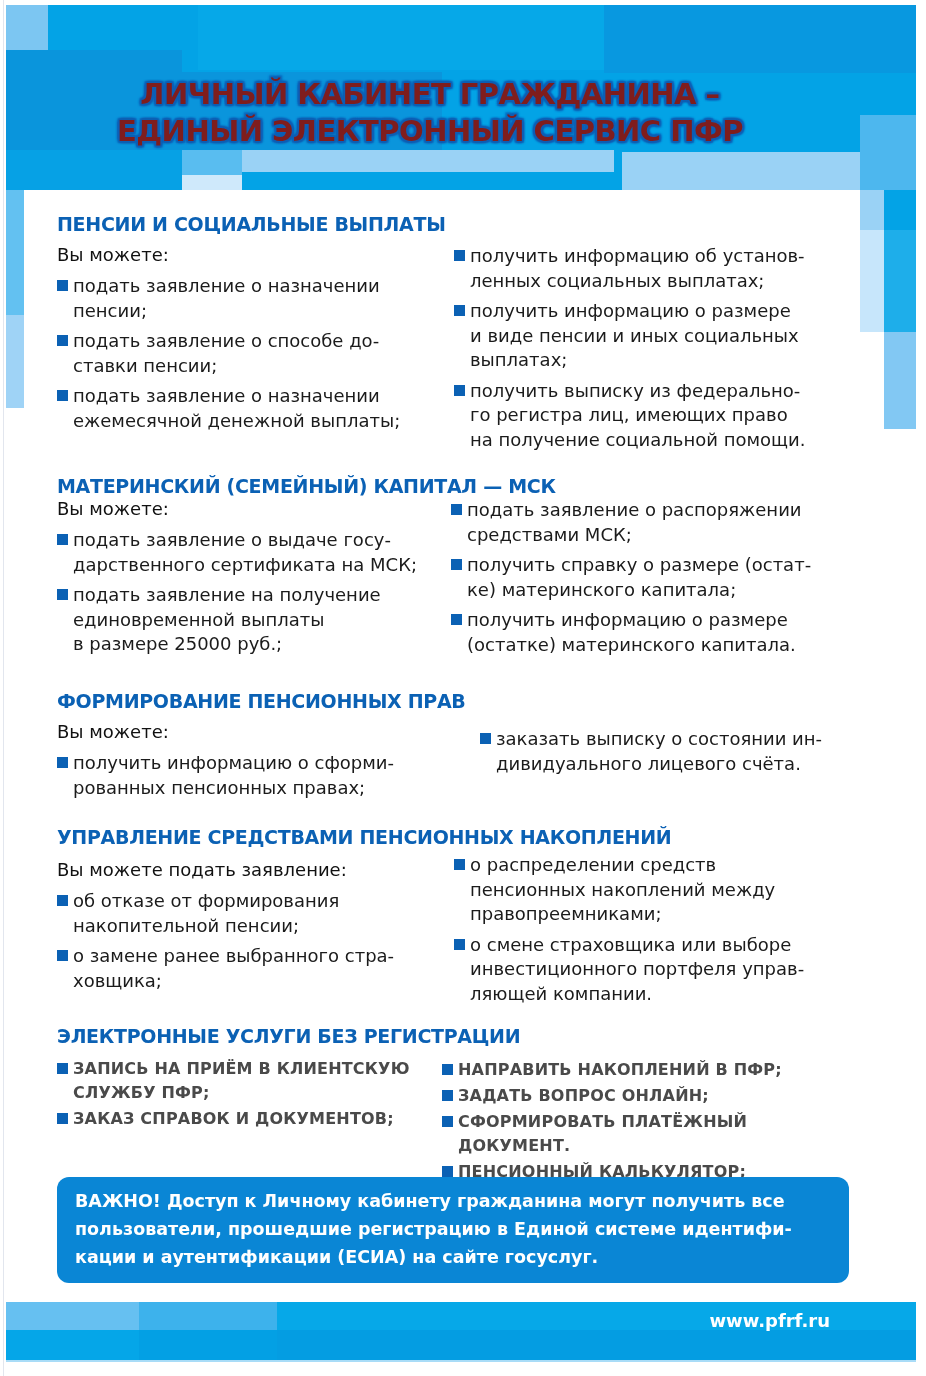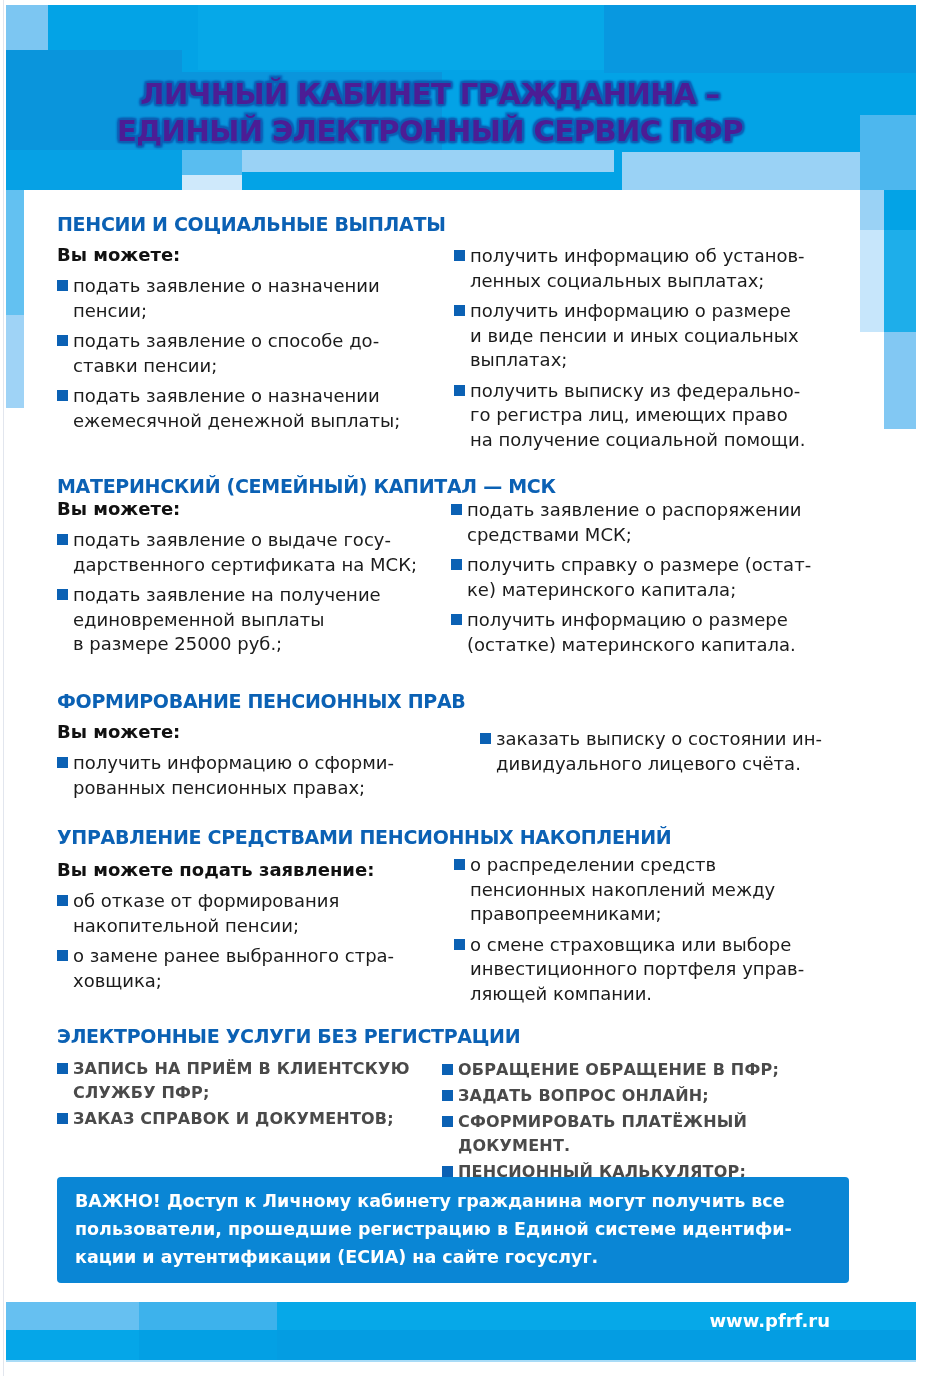--- a/index.html
+++ b/index.html
@@ -1,30 +1,30 @@
 <!DOCTYPE html>
 <html><head>
 <meta charset="utf-8">
 <style>
   html, body { margin: 0; padding: 0; background: #ffffff; }
   body { width: 926px; height: 1376px; position: relative; overflow: hidden; font-family: "DejaVu Sans", sans-serif; }
   .edge { position: absolute; left: 3px; top: 0; width: 1px; height: 1376px; background: #e2e6ee; }
   .blk { position: absolute; }
   
-  .hdr-title { position: absolute; left: 0; width: 860px; text-align: center; color: #4c1d95;
+  .hdr-title { position: absolute; left: 0; width: 860px; text-align: center; color: #7f1d1d;
     font-family: "DejaVu Sans", sans-serif; font-weight: bold; font-size: 29px; letter-spacing: -0.5px;
     text-shadow: 0 0 2px #0f5fb5, 2px 0 2px #0f5fb5, -2px 0 2px #0f5fb5, 0 2px 2px #0f5fb5, 0 -2px 2px #0f5fb5, 2px 2px 2px #0f5fb5, -2px -2px 2px #0f5fb5, 2px -2px 2px #0f5fb5, -2px 2px 2px #0f5fb5; }
   .sec-title { position: absolute; left: 57px; color: #0b61b4; font-weight: bold; font-size: 19px; letter-spacing: -0.3px; white-space: nowrap; }
-  .lead { position: absolute; left: 57px; color: #111; font-weight: bold; font-size: 18px; }
+  .lead { position: absolute; left: 57px; color: #111; font-weight: normal; font-size: 18px; }
   .list { position: absolute; margin: 0; padding: 0; list-style: none; }
   .item { position: relative; padding-left: 16px; font-size: 18px; line-height: 24.5px; color: #1b1b1b; margin-bottom: 6px; white-space: pre-line; }
   .bullet { position: absolute; left: 0; top: 6px; width: 11px; height: 11px; background: #0b61b4; }
   .caps .item { font-weight: bold; color: #4a4a4a; font-size: 16px; line-height: 24px; margin-bottom: 2px; letter-spacing: 0.2px; }
   .caps .bullet { top: 6px; width: 11px; height: 11px; }
-  .notice { position: absolute; left: 57px; top: 1177px; width: 792px; height: 106px; background: #0a86d5; border-radius: 4px; }
+  .notice { position: absolute; left: 57px; top: 1177px; width: 792px; height: 106px; background: #0a86d5; border-radius: 12px; }
   .notice-text { position: absolute; left: 18px; top: 10px; width: 765px; color: #fff; font-weight: bold; font-size: 17.5px; line-height: 28px; }
   .footer-url { position: absolute; right: 96px; top: 1310px; color: #fff; font-weight: bold; font-size: 18px; }
 </style>
 </head>
 <body>
 
 <div class="edge"></div>
 
 <div>
   <div class="blk" style="left:6px;top:5px;width:910px;height:185px;background:#03a3e6;"></div>
@@ -127,21 +127,21 @@
 </div>
 
 <div>
   <div class="sec-title" style="top:1025px;">ЭЛЕКТРОННЫЕ УСЛУГИ БЕЗ РЕГИСТРАЦИИ</div>
   <ul class="list caps" style="left:57px;top:1057px;width:380px;">
     <li class="item"><span class="bullet"></span><span>ЗАПИСЬ НА ПРИЁМ В КЛИЕНТСКУЮ
 СЛУЖБУ ПФР;</span></li>
     <li class="item"><span class="bullet"></span><span>ЗАКАЗ СПРАВОК И ДОКУМЕНТОВ;</span></li>
   </ul>
   <ul class="list caps" style="left:442px;top:1058px;width:420px;">
-    <li class="item"><span class="bullet"></span><span>ОБРАЩЕНИЕ ОБРАЩЕНИЕ В ПФР;</span></li>
+    <li class="item"><span class="bullet"></span><span>НАПРАВИТЬ НАКОПЛЕНИЙ В ПФР;</span></li>
     <li class="item"><span class="bullet"></span><span>ЗАДАТЬ ВОПРОС ОНЛАЙН;</span></li>
     <li class="item"><span class="bullet"></span><span>СФОРМИРОВАТЬ ПЛАТЁЖНЫЙ ДОКУМЕНТ.</span></li>
     <li class="item"><span class="bullet"></span><span>ПЕНСИОННЫЙ КАЛЬКУЛЯТОР;</span></li>
   </ul>
 </div>
 
 <div class="notice">
   <div class="notice-text">ВАЖНО! Доступ к Личному кабинету гражданина могут получить все пользователи, прошедшие регистрацию в Единой системе идентифи-кации и аутентификации (ЕСИА) на сайте госуслуг.</div>
 </div>
 

